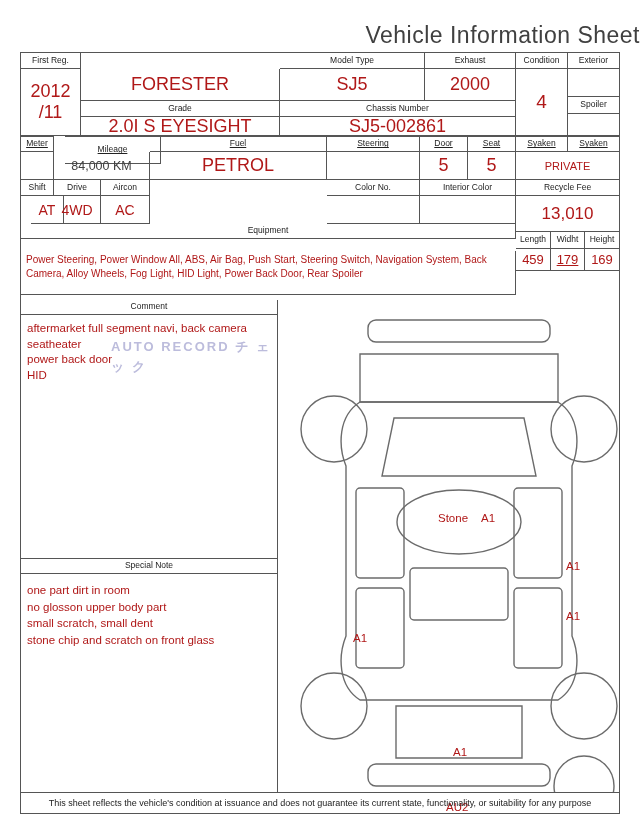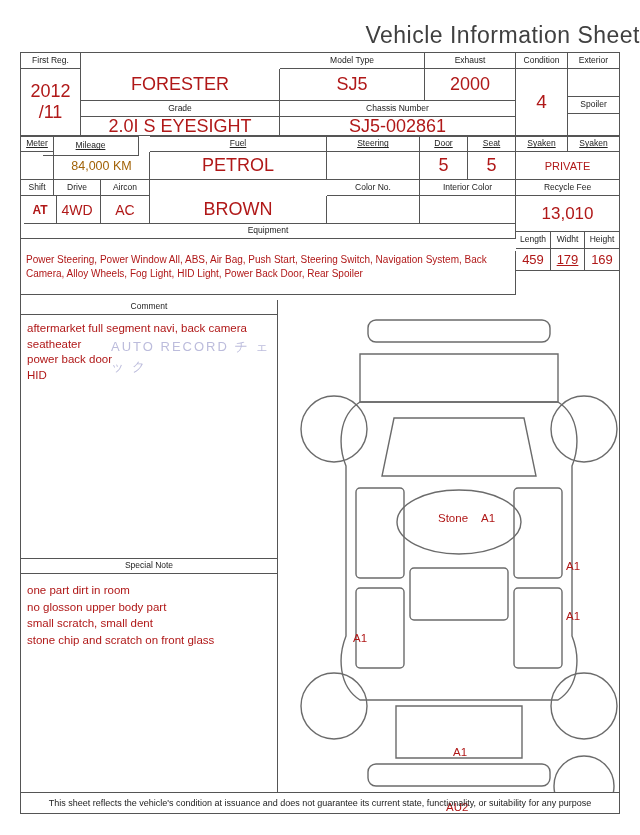--- a/index.html
+++ b/index.html
@@ -107,20 +107,21 @@
   .watermark {
     position: absolute;
     left: 90px;
     top: 22px;
     font-size: 13px;
     color: #bcbcdc;
     line-height: 1.5;
     letter-spacing: 2px;
     z-index: 1;
     pointer-events: none;
+    font-weight: bold;
   }
   .footer {
     position: absolute;
     left: 0;
     right: 0;
     bottom: 0;
     height: 20px;
     border-top: 1px solid #555;
     display: flex;
     align-items: center;
@@ -172,53 +173,52 @@
     <div class="cell val-sm nbr" style="left:547px;top:16px;width:51px;height:28px;"></div>
     <div class="cell hdr nbr" style="left:547px;top:44px;width:51px;height:17px;">Spoiler</div>
     <div class="cell val-sm nbr" style="left:547px;top:61px;width:51px;height:22px;"></div>
 
     <div class="cell hdr" style="left:60px;top:48px;width:199px;height:16px;">Grade</div>
     <div class="cell hdr" style="left:259px;top:48px;width:236px;height:16px;">Chassis Number</div>
     <div class="cell val val-lg" style="left:60px;top:64px;width:199px;height:19px;">2.0I S EYESIGHT</div>
     <div class="cell val val-lg" style="left:259px;top:64px;width:236px;height:19px;">SJ5-002861</div>
 
     <div class="cell hdr bt" style="left:0;top:83px;width:33px;height:16px;">Meter</div>
-    <div class="cell hdr bt" style="left:22px;top:83px;width:96px;height:20px;">Mileage</div>
+    <div class="cell hdr bt" style="left:44px;top:83px;width:96px;height:28px;">Mileage</div>
     <div class="cell hdr bt" style="left:129px;top:83px;width:177px;height:16px;">Fuel</div>
     <div class="cell hdr bt" style="left:306px;top:83px;width:93px;height:16px;">Steering</div>
     <div class="cell hdr bt" style="left:399px;top:83px;width:48px;height:16px;">Door</div>
     <div class="cell hdr bt" style="left:447px;top:83px;width:48px;height:16px;">Seat</div>
     <div class="cell hdr bt" style="left:495px;top:83px;width:52px;height:16px;">Syaken</div>
     <div class="cell hdr bt nbr" style="left:547px;top:83px;width:51px;height:16px;">Syaken</div>
 
     <div class="cell" style="left:0;top:99px;width:33px;height:28px;">
       <span class="val-sm"></span>
     </div>
     <div class="cell" style="left:33px;top:99px;width:96px;height:28px;">
-      <span style="font-size:12.5px;color:#a16207;">84,000 KM</span>
+      <span style="font-size:12.5px;color:#404040;">84,000 KM</span>
     </div>
     <div class="cell val val-lg" style="left:129px;top:99px;width:177px;height:28px;">PETROL</div>
     <div class="cell val-sm" style="left:306px;top:99px;width:93px;height:28px;"></div>
     <div class="cell val val-lg" style="left:399px;top:99px;width:48px;height:28px;">5</div>
     <div class="cell val val-lg" style="left:447px;top:99px;width:48px;height:28px;">5</div>
     <div class="cell" style="left:495px;top:99px;width:103px;height:28px;border-right:none;">
       <span style="font-size:11px;color:#b01818;">PRIVATE</span>
     </div>
 
     <div class="cell hdr" style="left:0;top:127px;width:33px;height:16px;">Shift</div>
     <div class="cell hdr" style="left:33px;top:127px;width:47px;height:16px;">Drive</div>
     <div class="cell hdr" style="left:80px;top:127px;width:49px;height:16px;">Aircon</div>
     <div class="cell hdr" style="left:306px;top:127px;width:93px;height:16px;">Color No.</div>
     <div class="cell hdr" style="left:399px;top:127px;width:96px;height:16px;">Interior Color</div>
     <div class="cell hdr nbr" style="left:495px;top:127px;width:103px;height:16px;">Recycle Fee</div>
 
-    <div class="cell val" style="left:3px;top:143px;width:33px;height:28px;font-size:12px;font-weight:bold;">AT</div>
+    <div class="cell val" style="left:10px;top:143px;width:33px;height:28px;font-size:14px;">AT</div>
     <div class="cell val" style="left:33px;top:143px;width:47px;height:28px;font-size:14px;">4WD</div>
     <div class="cell val" style="left:80px;top:143px;width:49px;height:28px;font-size:14px;">AC</div>
-    <div class="cell val val-lg" style="left:129px;top:143px;width:177px;height:28px;">BROWN</div>
     <div class="cell val-sm" style="left:306px;top:143px;width:93px;height:28px;"></div>
     <div class="cell val-sm" style="left:399px;top:143px;width:96px;height:28px;"></div>
     <div class="cell nbr" style="left:495px;top:143px;width:103px;height:36px;">
       <span class="val" style="font-size:17px;">13,010</span>
     </div>
 
     <div class="cell hdr" style="left:0;top:171px;width:495px;height:15px;">Equipment</div>
     <div class="cell equip-text" style="left:0;top:186px;width:495px;height:44px;">Power Steering, Power Window  All, ABS, Air Bag, Push Start, Steering Switch, Navigation System, Back Camera, Alloy Wheels, Fog Light, HID Light, Power Back Door, Rear Spoiler</div>
 
     <div class="cell hdr" style="left:495px;top:179px;width:35px;height:17px;">Length</div>

